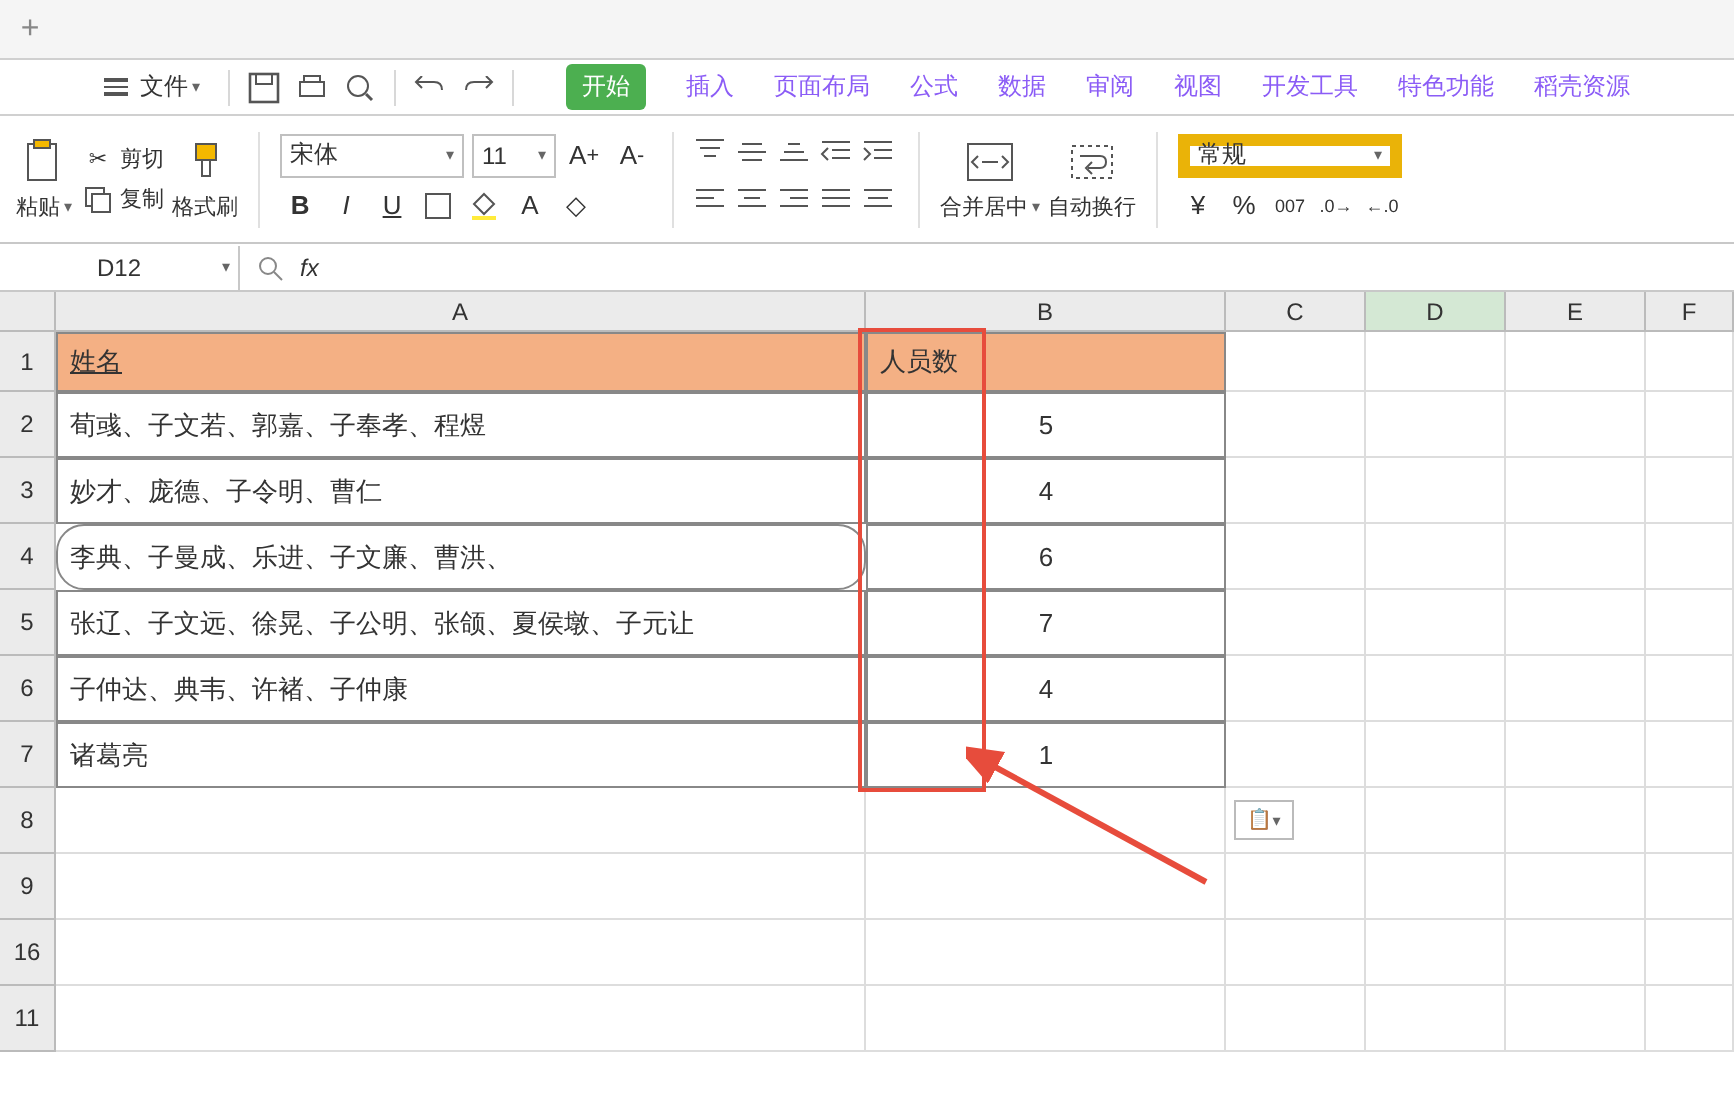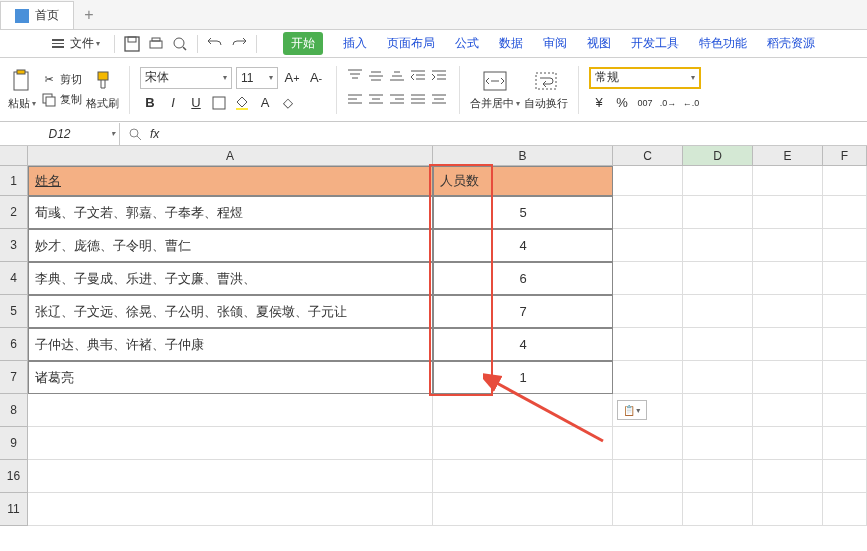--- a/index.html
+++ b/index.html
@@ -17,42 +17,42 @@
 
 
 .menu-row { height: 28px; display: flex; align-items: center; padding: 0 10px; gap: 2px; border-bottom: 1px solid #d0d0d0; justify-content: center; }
 .menu-icon { width: 22px; height: 22px; display: flex; align-items: center; justify-content: center; cursor: pointer; }
 .file-menu { display: flex; align-items: center; gap: 2px; margin-right: 8px; }
 .file-menu .lines { display: flex; flex-direction: column; gap: 2px; margin-right: 4px; }
 .file-menu .lines span { width: 12px; height: 1.5px; background: #555; }
 .chev { font-size: 8px; color: #666; }
 .sep { width: 1px; height: 18px; background: #d8d8d8; margin: 0 4px; }
 .menu-tabs { display: flex; align-items: center; gap: 20px; margin-left: 20px; }
-.menu-tab { cursor: pointer; color: #1d4ed8; }
+.menu-tab { cursor: pointer; color: #8b5cf6; }
 .menu-tab.active { background: #4caf50; color: #fff; padding: 3px 8px; border-radius: 3px; }
 
 
 .ribbon { height: 64px; border-bottom: 1px solid #c8c8c8; display: flex; align-items: center; padding: 4px 8px; gap: 4px; }
 .rib-group { display: flex; flex-direction: column; align-items: center; gap: 2px; height: 56px; justify-content: center; }
 .rib-btn { display: flex; align-items: center; gap: 2px; font-size: 11px; }
 .rib-icon { width: 18px; height: 18px; display: inline-flex; align-items: center; justify-content: center; }
 .big-icon { width: 26px; height: 26px; }
 .rib-label { font-size: 11px; }
 .font-box { min-width: 92px; height: 22px; border: 1px solid #c0c0c0; padding: 0 4px; display: flex; align-items: center; justify-content: space-between; }
 .size-box { min-width: 42px; height: 22px; border: 1px solid #c0c0c0; padding: 0 4px; display: flex; align-items: center; justify-content: space-between; }
 .rib-sep { width: 1px; height: 48px; background: #e0e0e0; margin: 0 6px; }
 .small-btns { display: flex; gap: 3px; }
 .small-btn { width: 20px; height: 20px; border: 1px solid transparent; display: flex; align-items: center; justify-content: center; font-size: 13px; }
-.dropdown-combo { min-width: 54px; height: 22px; border: 2px solid #eab308; padding: 0 4px; display: flex; align-items: center; justify-content: space-between; font-family: Liberation Serif, serif; }
+.dropdown-combo { min-width: 54px; height: 22px; border: 6px solid #eab308; padding: 0 4px; display: flex; align-items: center; justify-content: space-between; font-family: Liberation Serif, serif; }
 .align-grid { display: flex; gap: 3px; }
 .align-btn { width: 18px; height: 18px; }
 
 
 .formula-bar { height: 24px; border-bottom: 1px solid #c8c8c8; display: flex; align-items: center; }
-.name-box { width: 120px; height: 22px; border-right: 1px solid #c8c8c8; display: flex; align-items: center; justify-content: center; font-size: 12px; position: relative; font-style: italic; }
+.name-box { width: 120px; height: 22px; border-right: 1px solid #c8c8c8; display: flex; align-items: center; justify-content: center; font-size: 12px; position: relative; }
 .name-box .chev { position: absolute; right: 4px; }
 .fx-zone { display: flex; align-items: center; padding: 0 8px; gap: 8px; }
 .fx-icon { font-style: italic; }
 
 
 .sheet { position: relative; }
 .corner { width: 28px; height: 20px; background: #ebebeb; border-right: 1px solid #bbb; border-bottom: 1px solid #bbb; position: absolute; left: 0; top: 0; }
 .col-headers { position: absolute; left: 28px; top: 0; height: 20px; display: flex; }
 .col-h { background: #ebebeb; border-right: 1px solid #bbb; border-bottom: 1px solid #bbb; display: flex; align-items: center; justify-content: center; font-size: 12px; }
 .col-h.active { background: #d4e8d4; }
@@ -66,24 +66,20 @@
 .red-box { position: absolute; border: 2px solid #e74c3c; pointer-events: none; }
 .arrow-svg { position: absolute; pointer-events: none; }
 .paste-opt { position: absolute; width: 30px; height: 20px; border: 1px solid #bbb; background: #fff; display: flex; align-items: center; justify-content: center; font-size: 10px; }
 
 svg { display: block; }
 </style>
 </head>
 <body>
 
 <div class="top-tabs">
-  <div class="top-tab home">
-    <span class="icon-sq blue"></span>
-    <span>首页</span>
-  </div>
   <div class="top-tab-plus">+</div>
 </div>
 
 <div class="menu-row">
   <div class="file-menu">
     <span class="lines">
         <span></span>
         <span></span>
         <span></span>
       </span>
@@ -365,21 +361,21 @@
       <div class="row-h" style="height: 33px;">16</div>
       <div class="row-h" style="height: 33px;">11</div>
     </div>
   <div class="cells" id="cells">
       <div class="cell header-cell" style="left: 0px; top: 0px; width: 405px; height: 30px; text-decoration: underline;">姓名</div>
       <div class="cell header-cell" style="left: 405px; top: 0px; width: 180px; height: 30px;">人员数</div>
       <div class="cell data-cell" style="left: 0px; top: 30px; width: 405px; height: 33px;">荀彧、子文若、郭嘉、子奉孝、程煜</div>
       <div class="cell data-cell center" style="left: 405px; top: 30px; width: 180px; height: 33px;">5</div>
       <div class="cell data-cell" style="left: 0px; top: 63px; width: 405px; height: 33px;">妙才、庞德、子令明、曹仁</div>
       <div class="cell data-cell center" style="left: 405px; top: 63px; width: 180px; height: 33px;">4</div>
-      <div class="cell data-cell" style="left: 0px; top: 96px; width: 405px; height: 33px;">李典、子曼成、乐进、子文廉、曹洪、</div>
+      <div class="cell data-cell" style="left: 0px; top: 96px; width: 405px; height: 33px; border-radius: 14px;">李典、子曼成、乐进、子文廉、曹洪、</div>
       <div class="cell data-cell center" style="left: 405px; top: 96px; width: 180px; height: 33px;">6</div>
       <div class="cell data-cell" style="left: 0px; top: 129px; width: 405px; height: 33px;">张辽、子文远、徐晃、子公明、张颌、夏侯墩、子元让</div>
       <div class="cell data-cell center" style="left: 405px; top: 129px; width: 180px; height: 33px;">7</div>
       <div class="cell data-cell" style="left: 0px; top: 162px; width: 405px; height: 33px;">子仲达、典韦、许褚、子仲康</div>
       <div class="cell data-cell center" style="left: 405px; top: 162px; width: 180px; height: 33px;">4</div>
       <div class="cell data-cell" style="left: 0px; top: 195px; width: 405px; height: 33px;">诸葛亮</div>
       <div class="cell data-cell center" style="left: 405px; top: 195px; width: 180px; height: 33px;">1</div>
       <div class="cell " style="left: 585px; top: 0px; width: 70px; height: 30px;"></div>
       <div class="cell " style="left: 655px; top: 0px; width: 70px; height: 30px;"></div>
       <div class="cell " style="left: 725px; top: 0px; width: 70px; height: 30px;"></div>

